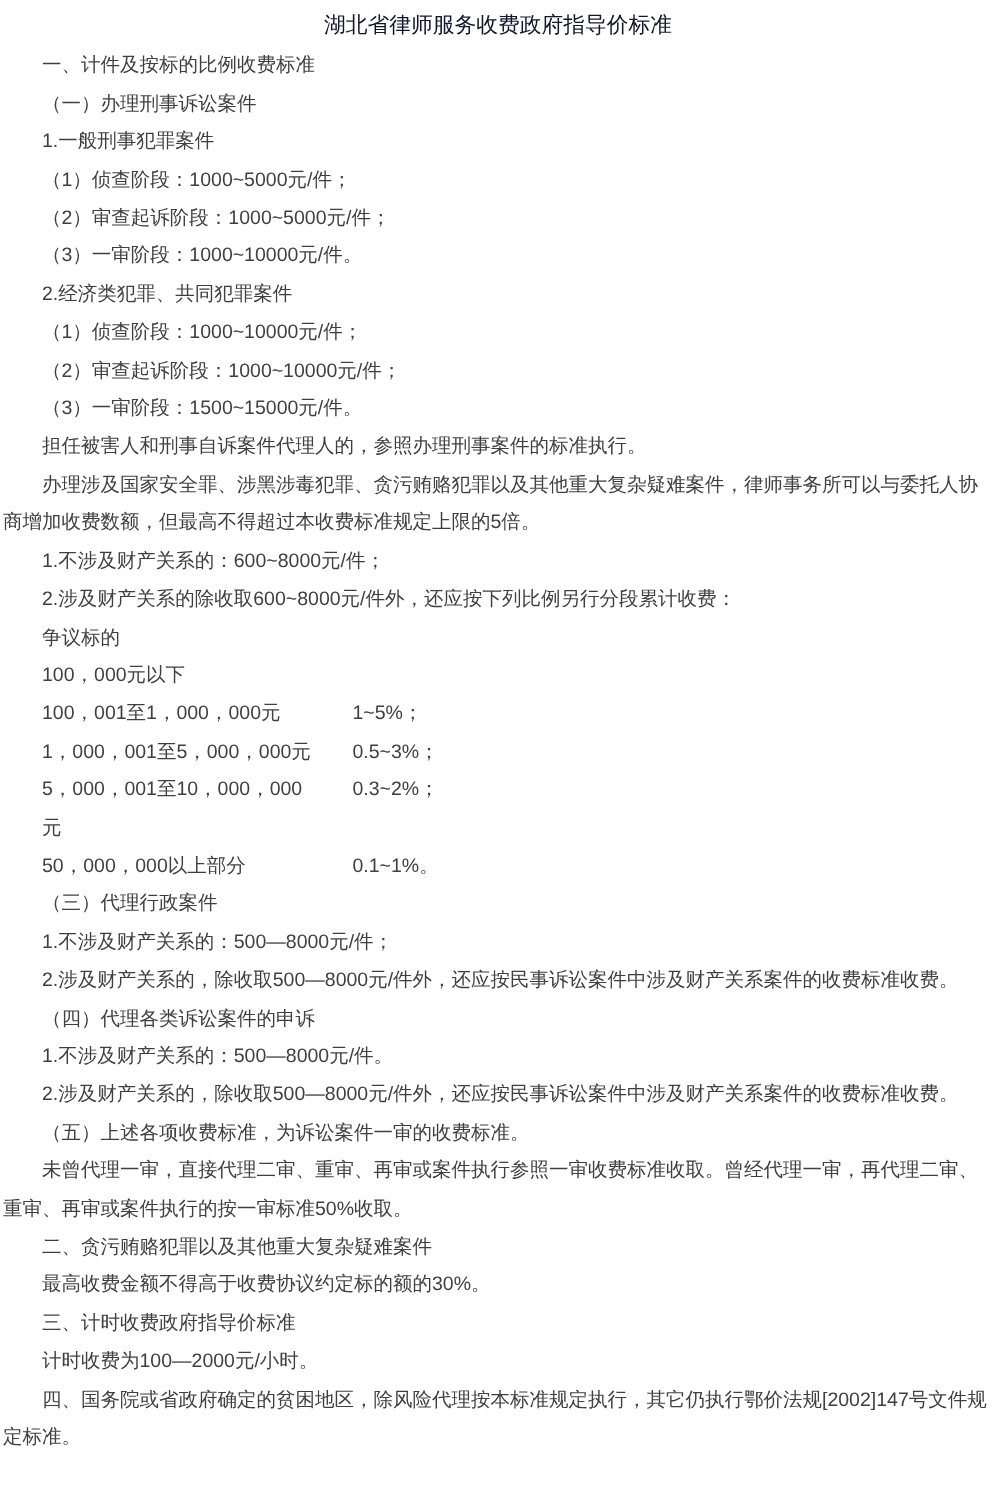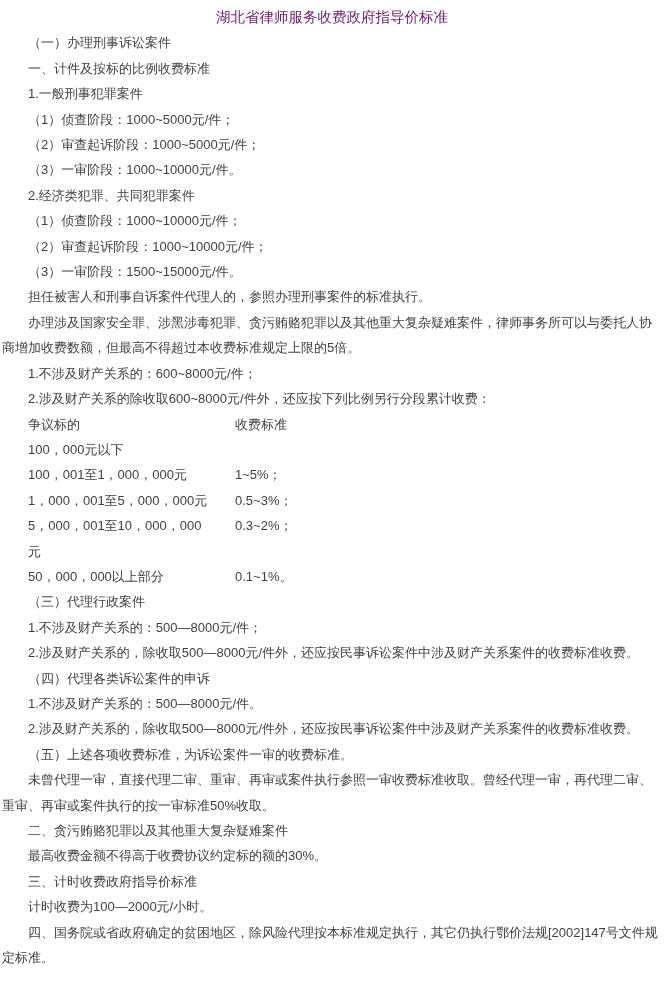--- a/index.html
+++ b/index.html
@@ -21,21 +21,21 @@
     height: 1000px;
     padding: 5px 5px 0 2px;
     background: #ffffff;
   }
   .doc-title {
     margin: 0;
     font-size: 14.5px;
     font-weight: normal;
     text-align: center;
     line-height: 25.4px;
-    color: #701a75;
+    color: #0f172a;
   }
   .para {
     margin: 0;
     line-height: 25.4px;
     text-indent: 2em;
     word-break: break-all;
   }
   .fee-row {
     display: flex;
     line-height: 25.4px;
@@ -48,37 +48,36 @@
   .fee-row .right {
     flex: 1 1 auto;
   }
 </style>
 </head>
 <body>
 
 <div class="page">
   <h1 class="doc-title">湖北省律师服务收费政府指导价标准</h1>
   <div id="doc-body">
+      <p class="para">一、计件及按标的比例收费标准</p>
       <p class="para">（一）办理刑事诉讼案件</p>
-      <p class="para">一、计件及按标的比例收费标准</p>
       <p class="para">1.一般刑事犯罪案件</p>
       <p class="para">（1）侦查阶段：1000~5000元/件；</p>
       <p class="para">（2）审查起诉阶段：1000~5000元/件；</p>
       <p class="para">（3）一审阶段：1000~10000元/件。</p>
       <p class="para">2.经济类犯罪、共同犯罪案件</p>
       <p class="para">（1）侦查阶段：1000~10000元/件；</p>
       <p class="para">（2）审查起诉阶段：1000~10000元/件；</p>
       <p class="para">（3）一审阶段：1500~15000元/件。</p>
       <p class="para">担任被害人和刑事自诉案件代理人的，参照办理刑事案件的标准执行。</p>
       <p class="para">办理涉及国家安全罪、涉黑涉毒犯罪、贪污贿赂犯罪以及其他重大复杂疑难案件，律师事务所可以与委托人协商增加收费数额，但最高不得超过本收费标准规定上限的5倍。</p>
       <p class="para">1.不涉及财产关系的：600~8000元/件；</p>
       <p class="para">2.涉及财产关系的除收取600~8000元/件外，还应按下列比例另行分段累计收费：</p>
       <div class="fee-row">
         <span class="left">争议标的</span>
-        <span class="right">收费标准</span>
       </div>
       <div class="fee-row">
         <span class="left">100，000元以下</span>
       </div>
       <div class="fee-row">
         <span class="left">100，001至1，000，000元</span>
         <span class="right">1~5%；</span>
       </div>
       <div class="fee-row">
         <span class="left">1，000，001至5，000，000元</span>

